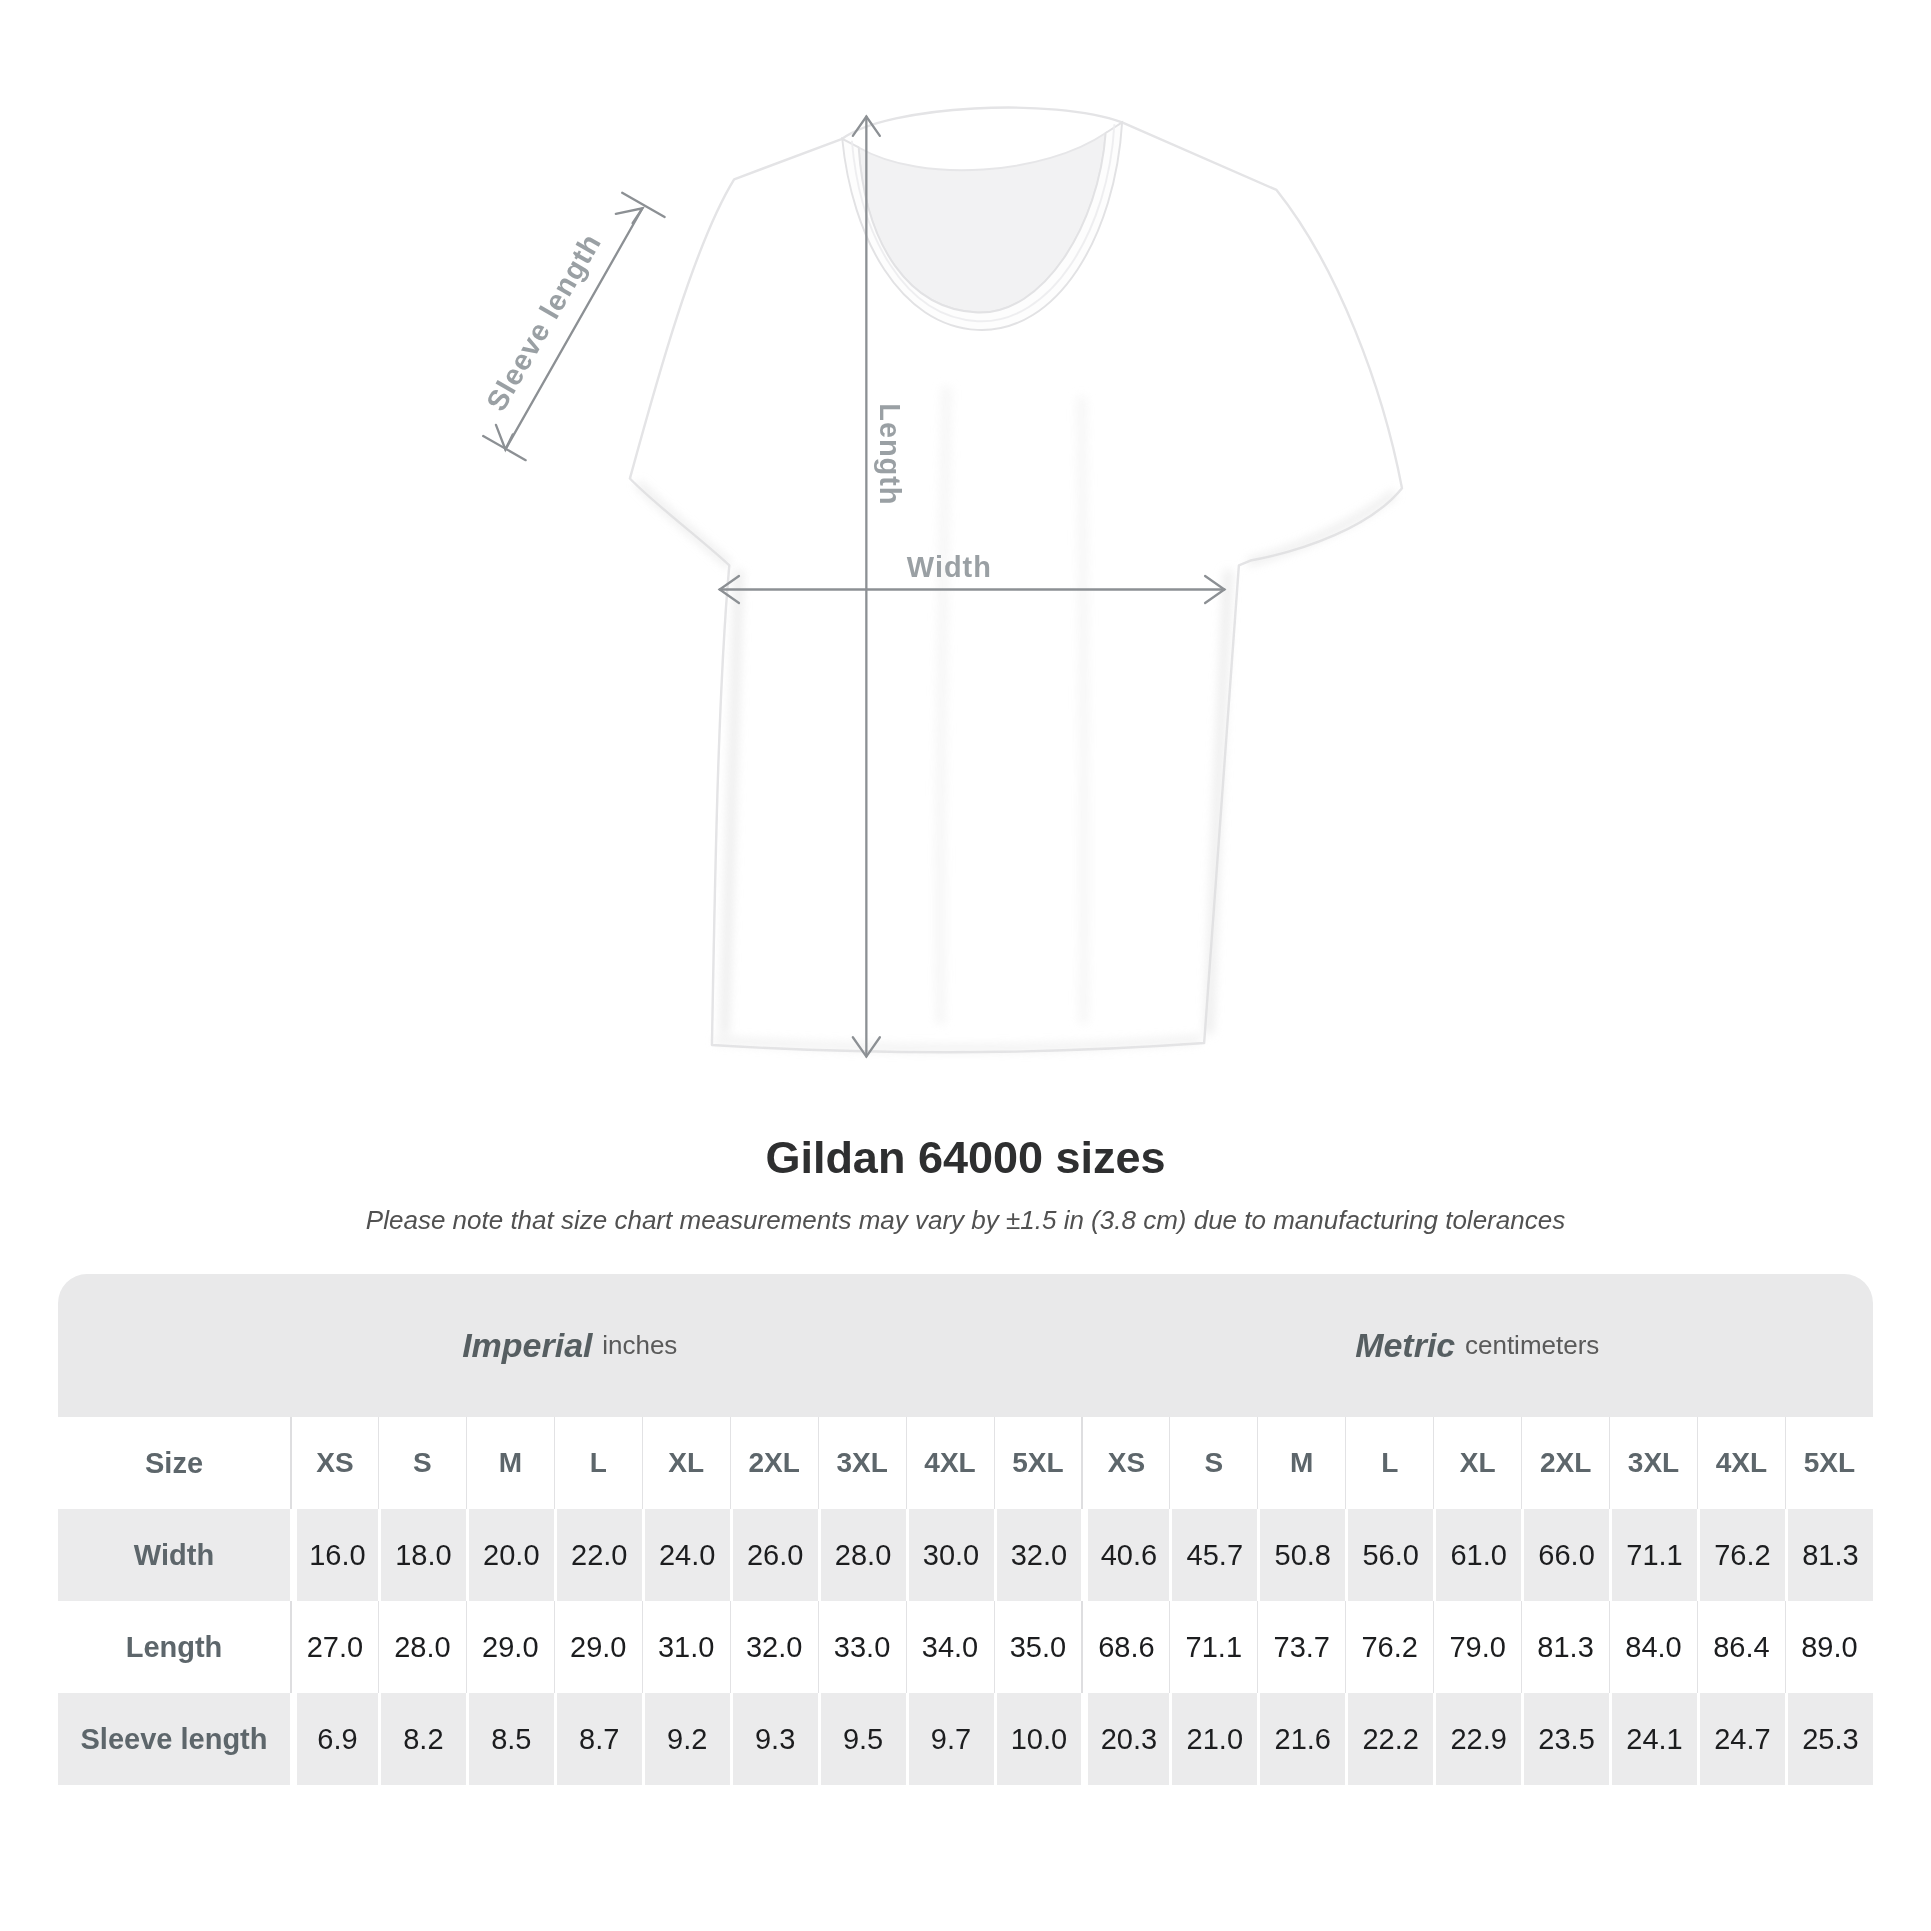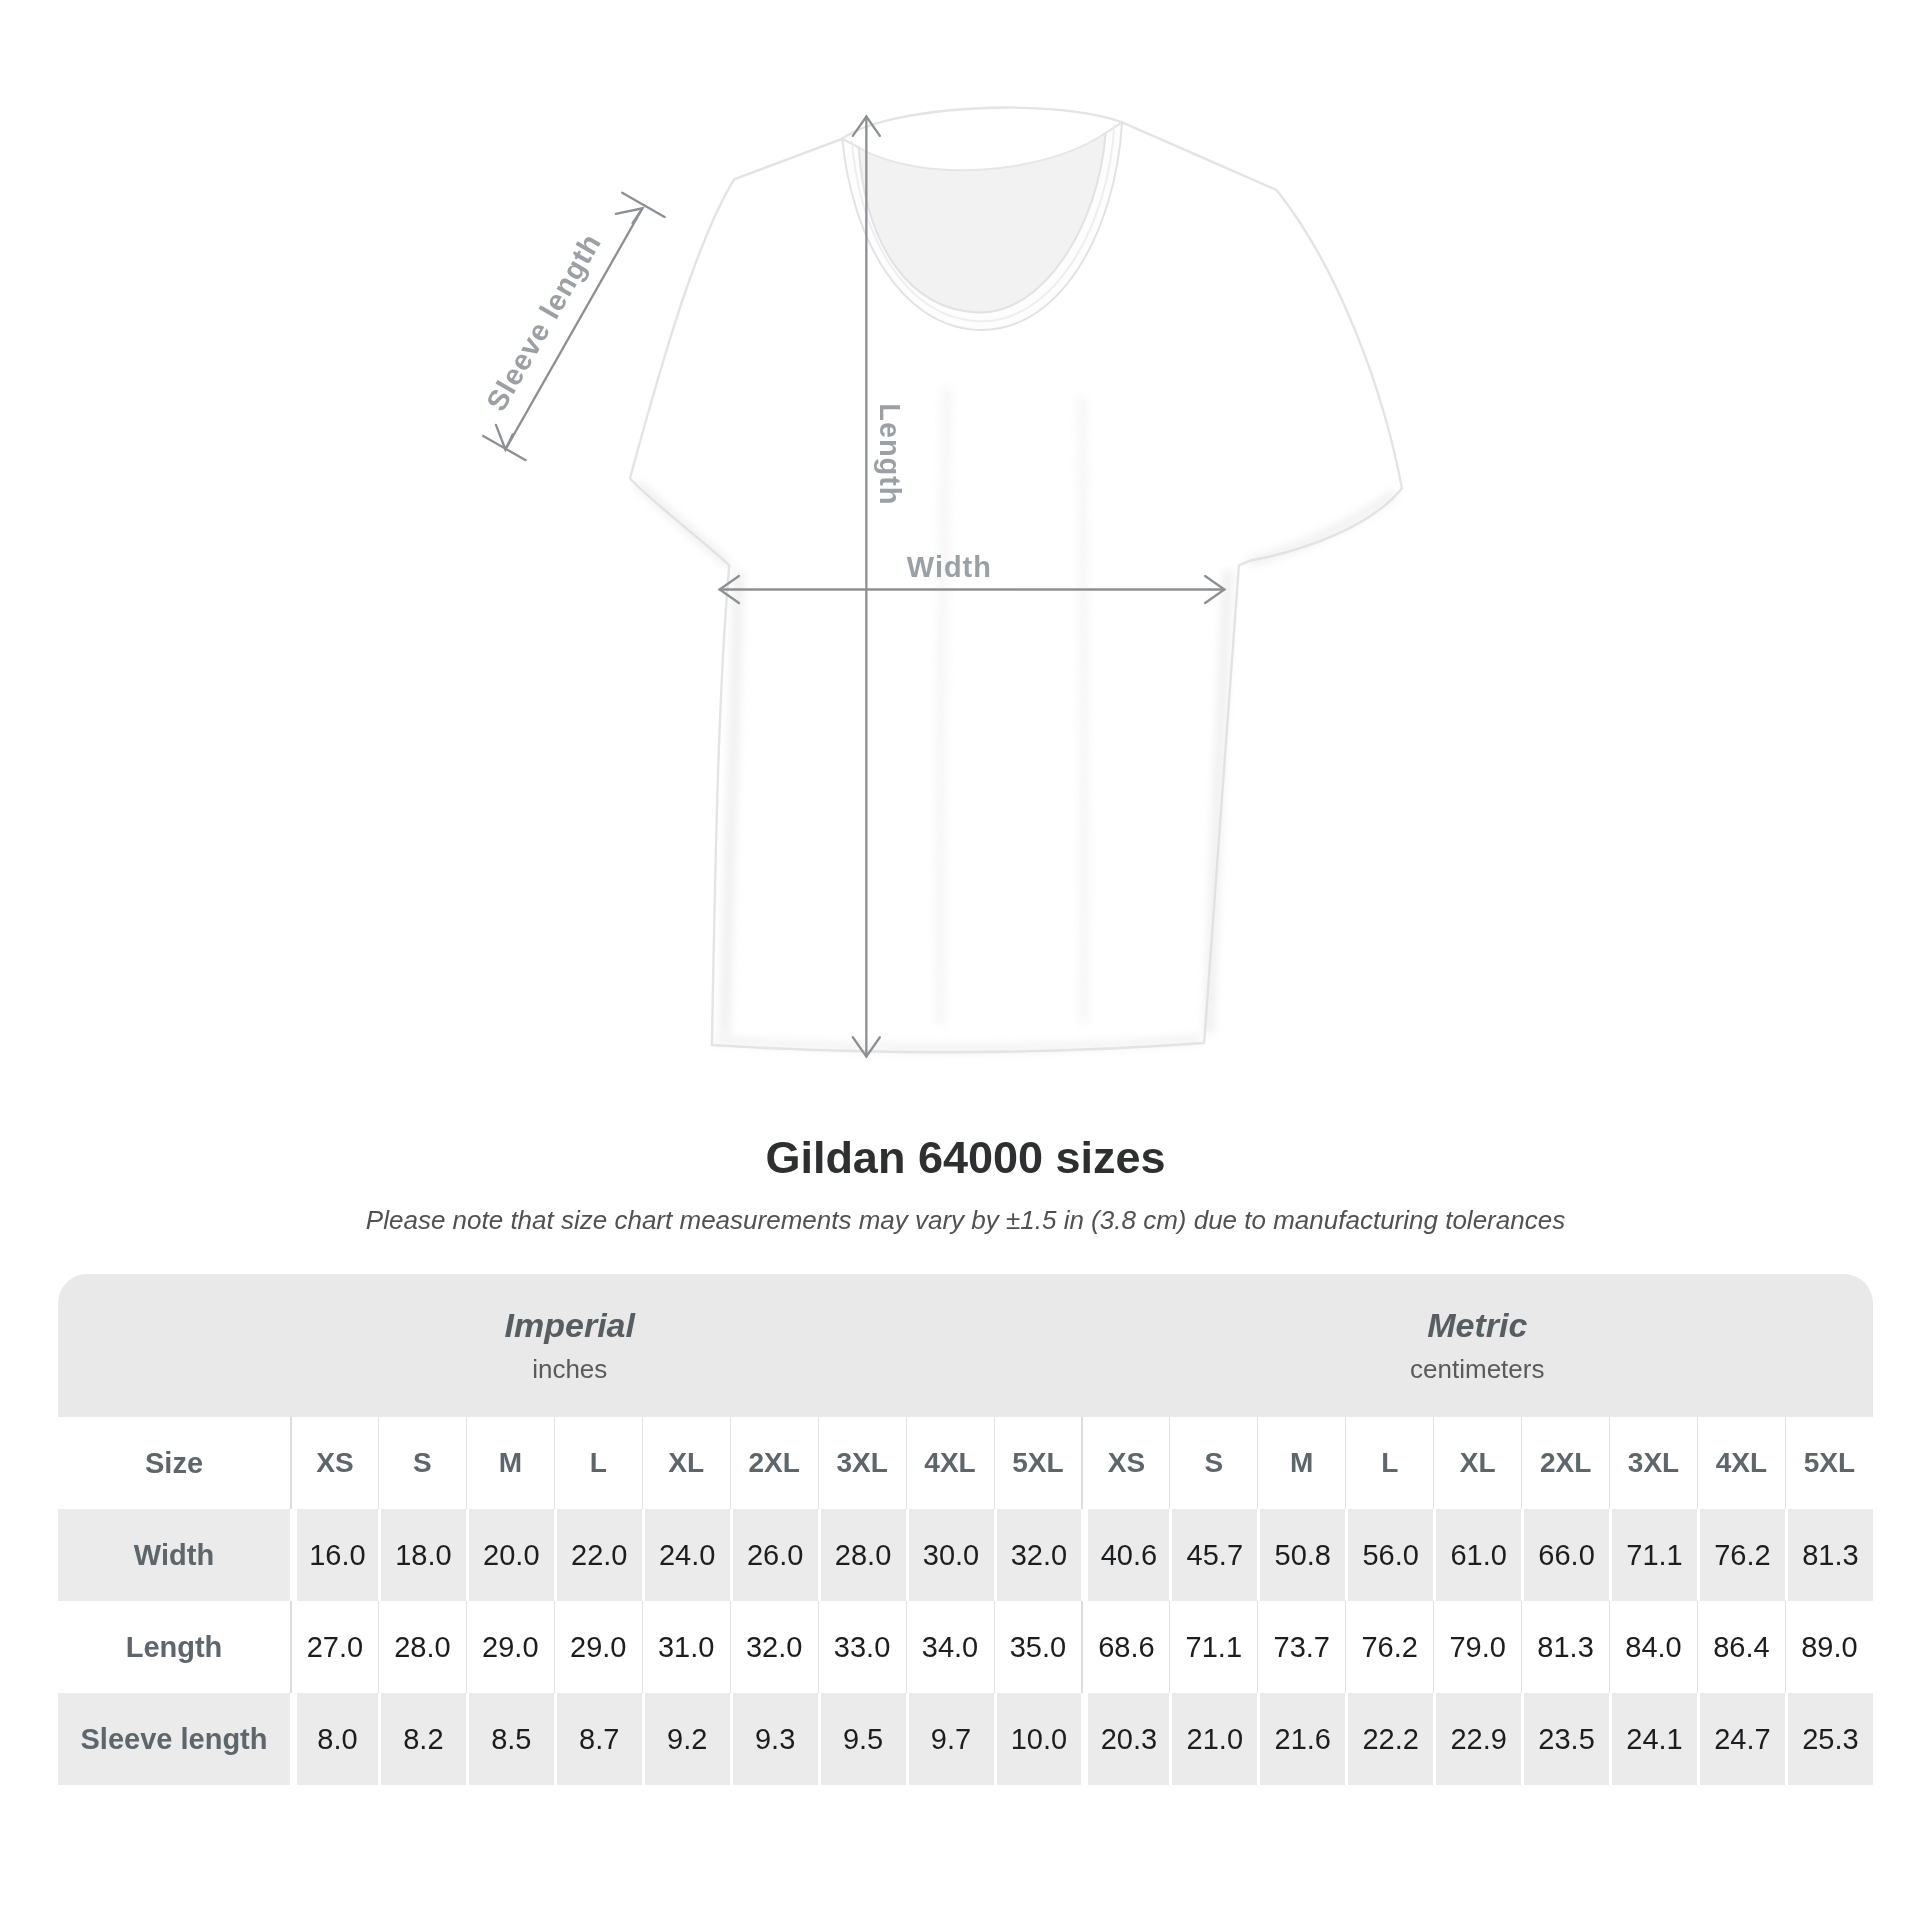--- a/index.html
+++ b/index.html
@@ -19,21 +19,21 @@
   .page-subtitle{
     position:absolute;left:0;right:0;top:1197px;margin:8px;text-align:center;
     font-size:26px;font-style:italic;color:#515151;
   }
   
   .size-table{
     position:absolute;left:58px;top:1274px;width:1815px;height:591px;
     border-radius:29px;overflow:hidden;background:#fff;
   }
   .unit-header{display:flex;height:143px;background:#e9e9ea;}
-  .unit-group{display:flex;flex-direction:column;align-items:center;justify-content:center;gap:9.7px;}
+  .unit-group{display:flex;flex-direction:row;align-items:center;justify-content:center;gap:9.7px;}
   .unit-group.imperial{width:calc(116px + 50%);}
   .unit-group.metric{width:calc(50% - 116px);}
   .unit-title{font-size:34px;font-weight:bold;font-style:italic;color:#565e61;}
   .unit-sub{font-size:26px;color:#5a5a5a;}
   .trow{display:flex;height:92px;}
   .row-white{background:#ffffff;}
   .row-gray{background:#ebebec;}
   .tcell{
     box-sizing:border-box;display:flex;align-items:center;justify-content:center;
     height:100%;
@@ -200,21 +200,21 @@
           <div class="tcell cell val sep">73.7</div>
           <div class="tcell cell val sep">76.2</div>
           <div class="tcell cell val sep">79.0</div>
           <div class="tcell cell val sep">81.3</div>
           <div class="tcell cell val sep">84.0</div>
           <div class="tcell cell val sep">86.4</div>
           <div class="tcell cell val sep">89.0</div>
         </div>
         <div class="trow row-gray">
           <div class="tcell label-cell">Sleeve length</div>
-          <div class="tcell cell val sep-wide">8.0</div>
+          <div class="tcell cell val sep-wide">6.9</div>
           <div class="tcell cell val sep">8.2</div>
           <div class="tcell cell val sep">8.5</div>
           <div class="tcell cell val sep">8.7</div>
           <div class="tcell cell val sep">9.2</div>
           <div class="tcell cell val sep">9.3</div>
           <div class="tcell cell val sep">9.5</div>
           <div class="tcell cell val sep">9.7</div>
           <div class="tcell cell val sep">10.0</div>
           <div class="tcell cell val sep-wide">20.3</div>
           <div class="tcell cell val sep">21.0</div>

